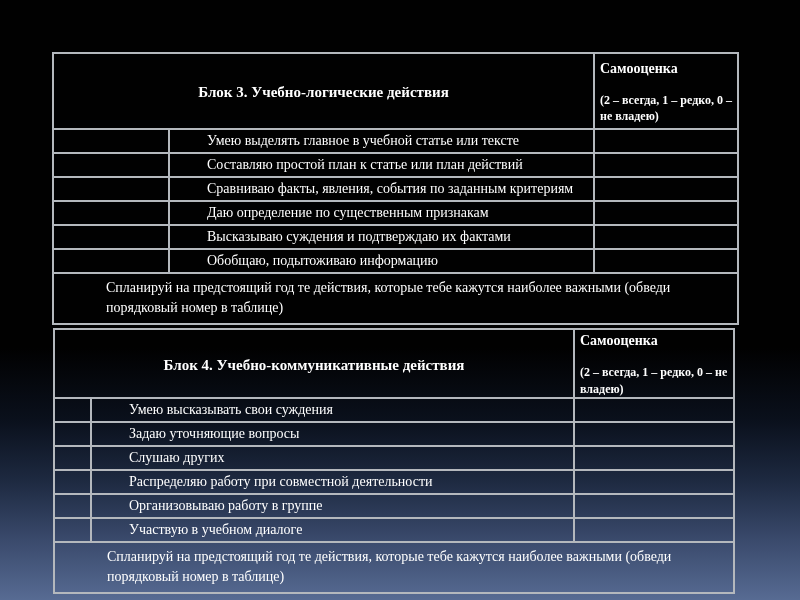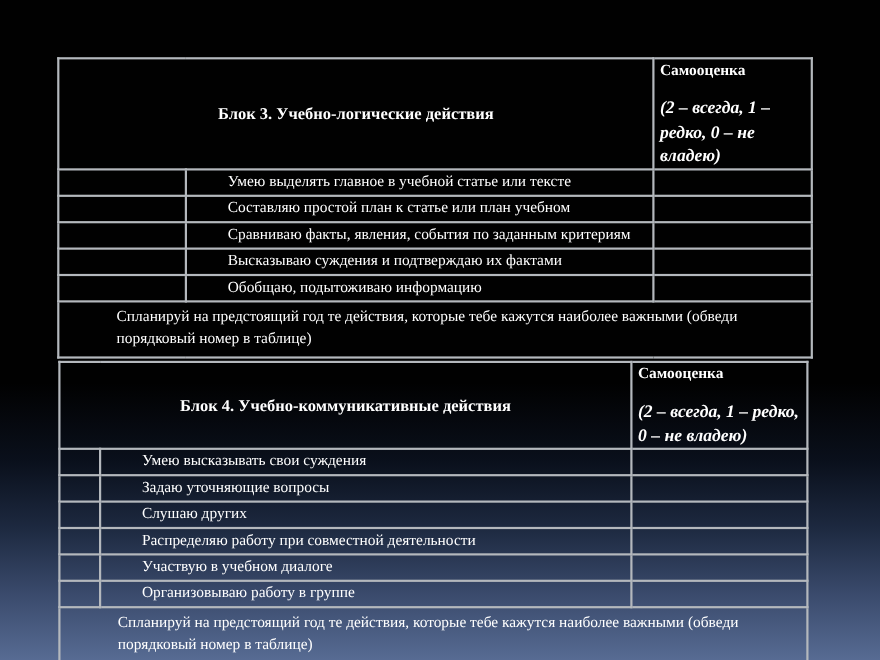--- a/index.html
+++ b/index.html
@@ -48,24 +48,23 @@
     padding: 3px 4px 0 4px;
   }
   .hdr-score {
     text-align: left;
     vertical-align: top;
     font-weight: bold;
     font-size: 14px;
     padding: 3px 5px 0 5px;
   }
   .hdr-score .scale {
-    font-size: 16px;
+    font-size: 12px;
     margin-top: 15px;
     line-height: 1.35;
-    font-style: italic;
   }
   .row td { height: 20px; padding-left: 37px; }
   .cell-text {
     font-size: 14px;
     padding: 1px 4px 1px 8px;
     white-space: nowrap;
   }
   .cell-num, .cell-score { padding: 0; }
   .footer-cell {
     font-size: 14px;
@@ -93,26 +92,31 @@
           <div class="scale">(2 – всегда, 1 – редко, 0 – не владею)</div>
         </td>
       </tr>
       <tr class="row">
         <td class="cell-num"></td>
         <td class="cell-text">Умею выделять главное в учебной статье или тексте</td>
         <td class="cell-score"></td>
       </tr>
       <tr class="row">
         <td class="cell-num"></td>
-        <td class="cell-text">Составляю простой план к статье или план учебном</td>
+        <td class="cell-text">Составляю простой план к статье или план действий</td>
         <td class="cell-score"></td>
       </tr>
       <tr class="row">
         <td class="cell-num"></td>
         <td class="cell-text">Сравниваю факты, явления, события по заданным критериям</td>
+        <td class="cell-score"></td>
+      </tr>
+      <tr class="row">
+        <td class="cell-num"></td>
+        <td class="cell-text">Даю определение по существенным признакам</td>
         <td class="cell-score"></td>
       </tr>
       <tr class="row">
         <td class="cell-num"></td>
         <td class="cell-text">Высказываю суждения и подтверждаю их фактами</td>
         <td class="cell-score"></td>
       </tr>
       <tr class="row">
         <td class="cell-num"></td>
         <td class="cell-text">Обобщаю, подытоживаю информацию</td>
@@ -153,26 +157,26 @@
         <td class="cell-text">Слушаю других</td>
         <td class="cell-score"></td>
       </tr>
       <tr class="row">
         <td class="cell-num"></td>
         <td class="cell-text">Распределяю работу при совместной деятельности</td>
         <td class="cell-score"></td>
       </tr>
       <tr class="row">
         <td class="cell-num"></td>
-        <td class="cell-text">Участвую в учебном диалоге</td>
+        <td class="cell-text">Организовываю работу в группе</td>
         <td class="cell-score"></td>
       </tr>
       <tr class="row">
         <td class="cell-num"></td>
-        <td class="cell-text">Организовываю работу в группе</td>
+        <td class="cell-text">Участвую в учебном диалоге</td>
         <td class="cell-score"></td>
       </tr>
       <tr>
         <td class="footer-cell" colspan="3">Спланируй на предстоящий год те действия, которые тебе кажутся наиболее важными (обведи порядковый номер в таблице)</td>
       </tr>
     </tbody>
   </table>
 
 </div>
 

